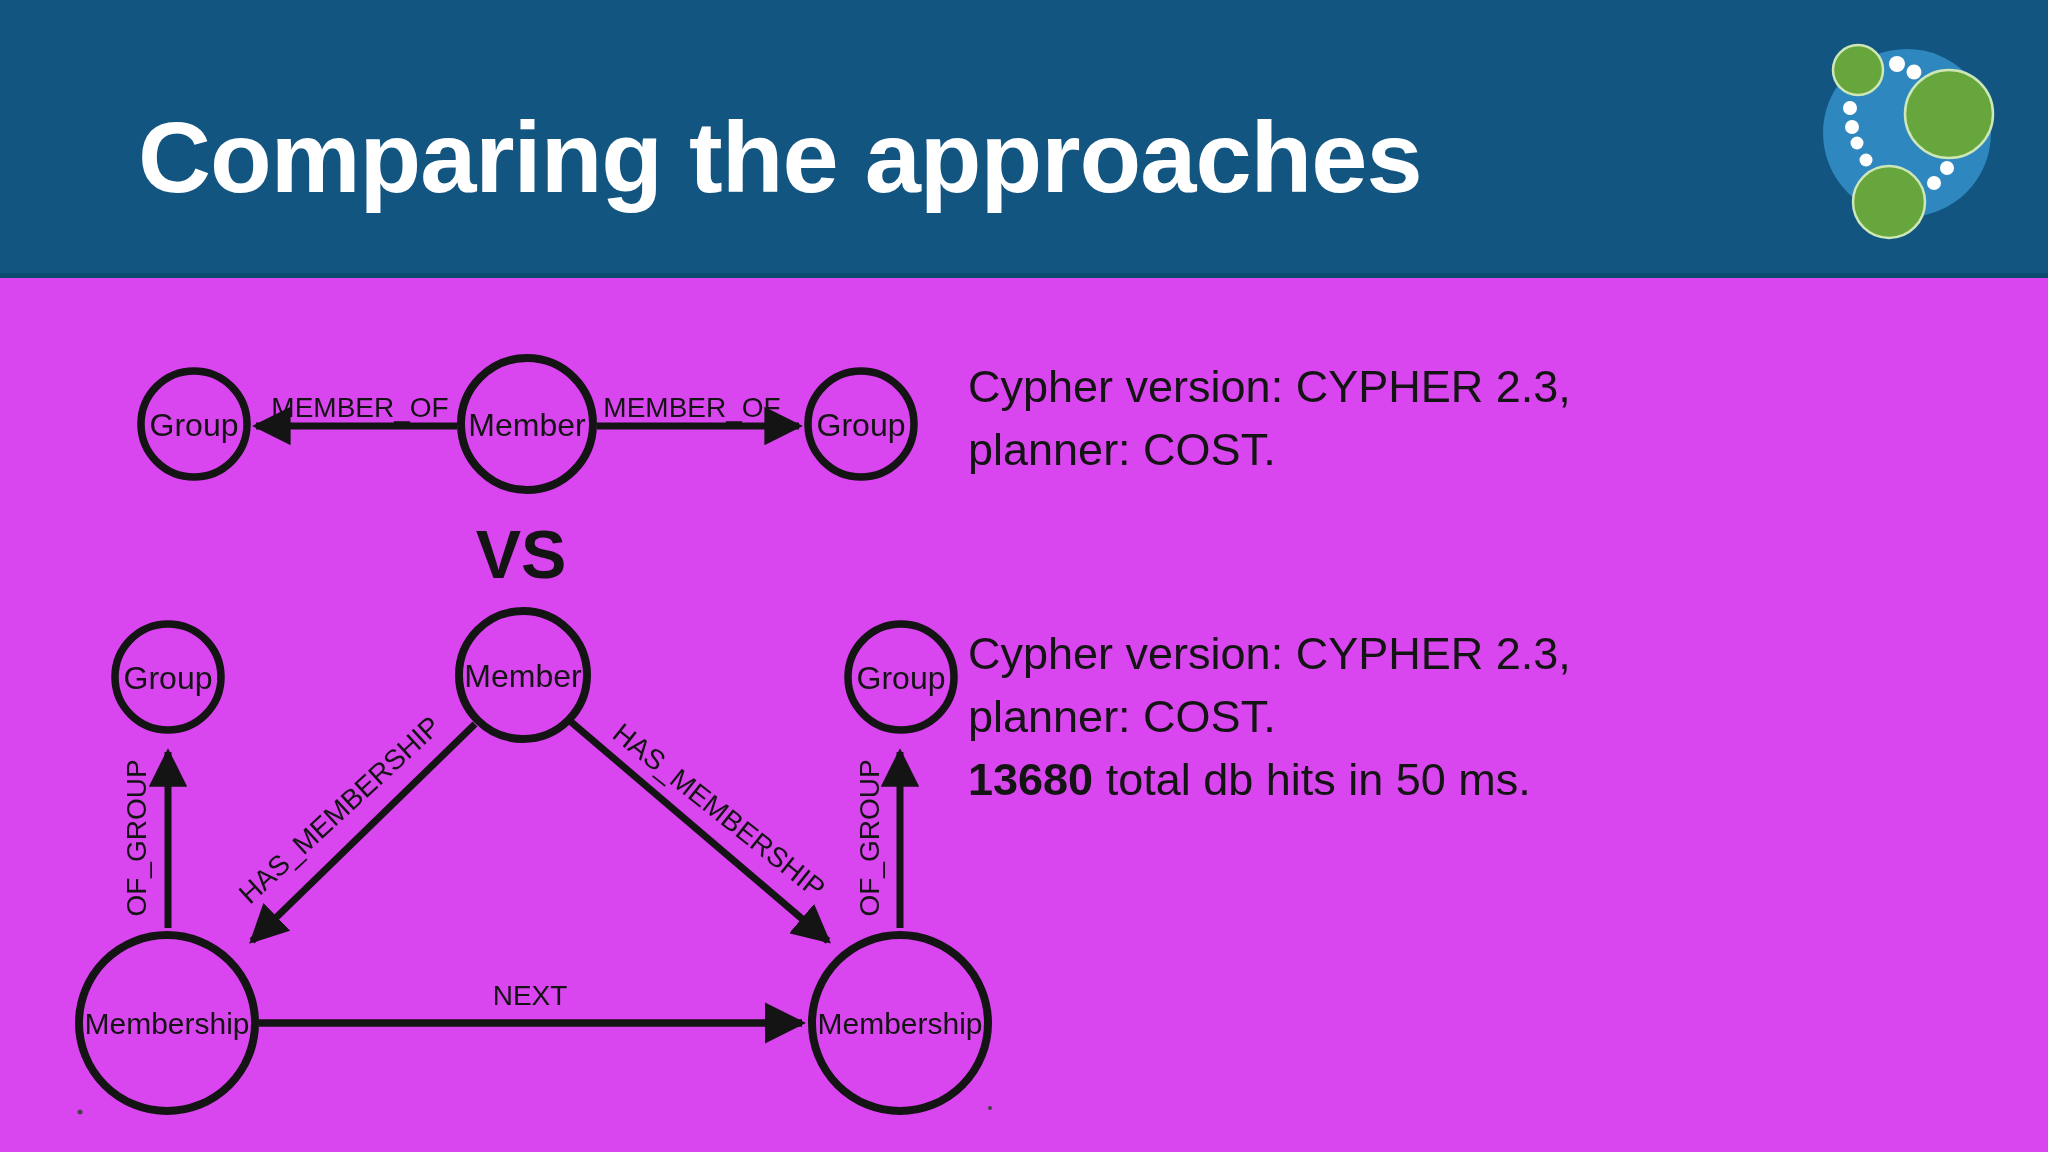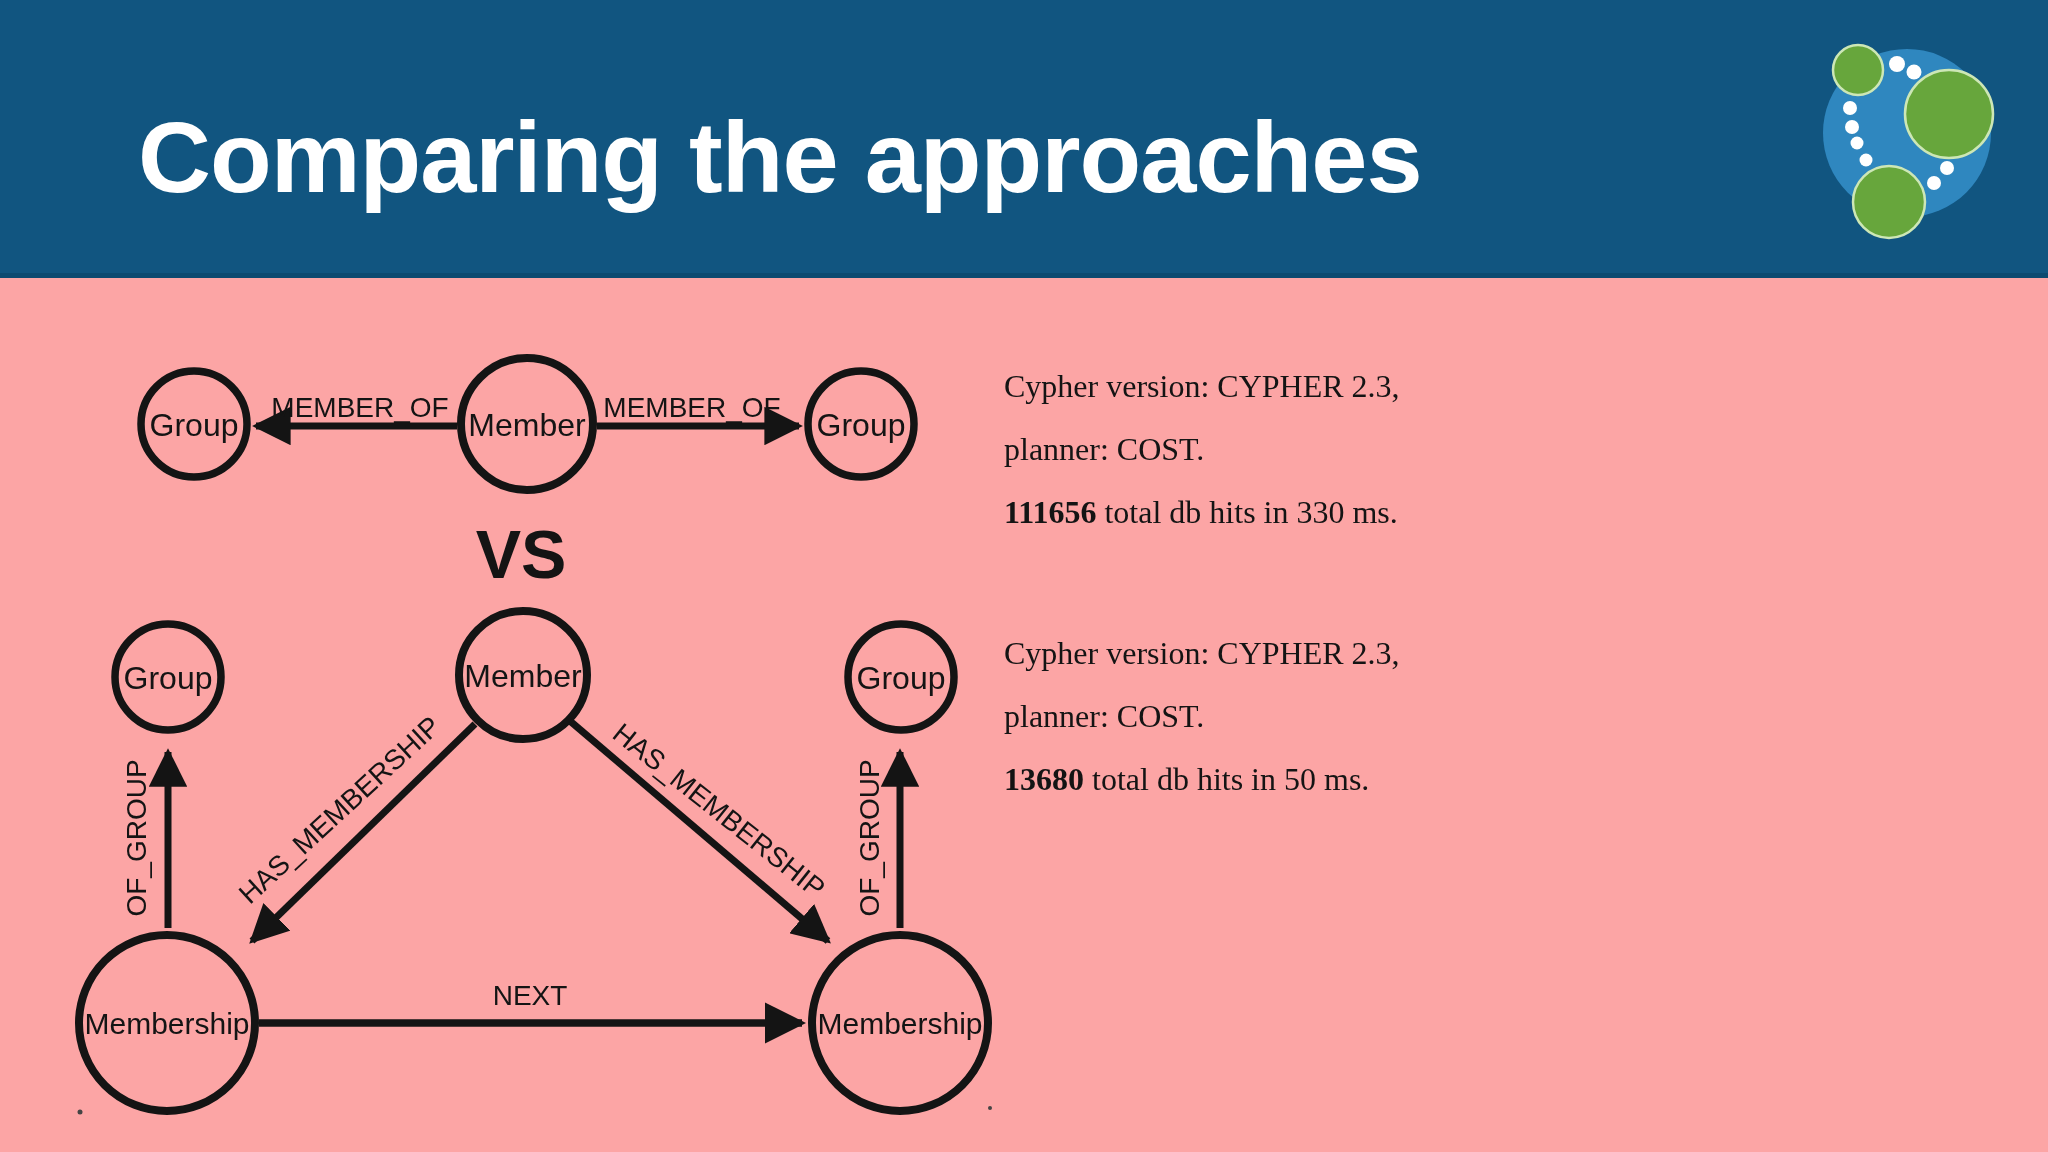--- a/index.html
+++ b/index.html
@@ -1,19 +1,19 @@
 <!DOCTYPE html>
 <html><head>
 <meta charset="utf-8">
 <style>
   html,body{margin:0;padding:0;background:#ffffff;}
   .slide{
     position:relative;
     width:2048px;height:1152px;
-    background:#fca5a5;
+    background:#d946ef;
     overflow:hidden;
     font-family:"Liberation Sans", sans-serif;
   }
   .header{
     position:absolute;left:0;top:0;width:2048px;height:273px;
     background:#115580;
     border-bottom:5px solid #0d4a70;
   }
   .page-title{
     position:absolute;left:138px;top:100px;
@@ -24,24 +24,23 @@
   }
   .logo{
     position:absolute;left:1790px;top:20px;width:240px;height:240px;
   }
   .canvas{
     position:absolute;left:0;top:0;width:2048px;height:1152px;
   }
   .result{
     position:absolute;
     width:840px;
-    font-family:Liberation Serif, serif;
-    font-size:32px;line-height:63px;color:#141414;
+    font-family:Liberation Sans, sans-serif;
+    font-size:45px;line-height:63px;color:#141414;
     white-space:nowrap;
-    margin-left:36px;
   }
   .result-1{left:968px;top:355px;}
   .result-2{left:968px;top:622px;}
   .result b{font-weight:bold;}
   svg text{fill:#141414;}
   .node-label{font-size:32px;}
   .node-label-big{font-size:30px;}
   .rel-label{font-size:28px;letter-spacing:0px;}
   .vs-label{font-size:68px;font-weight:bold;}
 </style>
@@ -125,21 +124,20 @@
       <text class="rel-label" x="530" y="1005">NEXT</text>
     </g>
 
     <circle cx="80" cy="1112" r="2.5" fill="#444444"></circle>
     <circle cx="990" cy="1108" r="2" fill="#444444"></circle>
   </svg>
 
   <div class="result result-1">
     <div>Cypher version: CYPHER 2.3,</div>
     <div>planner: COST.</div>
-    <div><b>111656</b><span> total db hits in 330 ms.</span></div>
   </div>
 
   <div class="result result-2">
     <div>Cypher version: CYPHER 2.3,</div>
     <div>planner: COST.</div>
     <div><b>13680</b><span> total db hits in 50 ms.</span></div>
   </div>
 
 </div>
 

